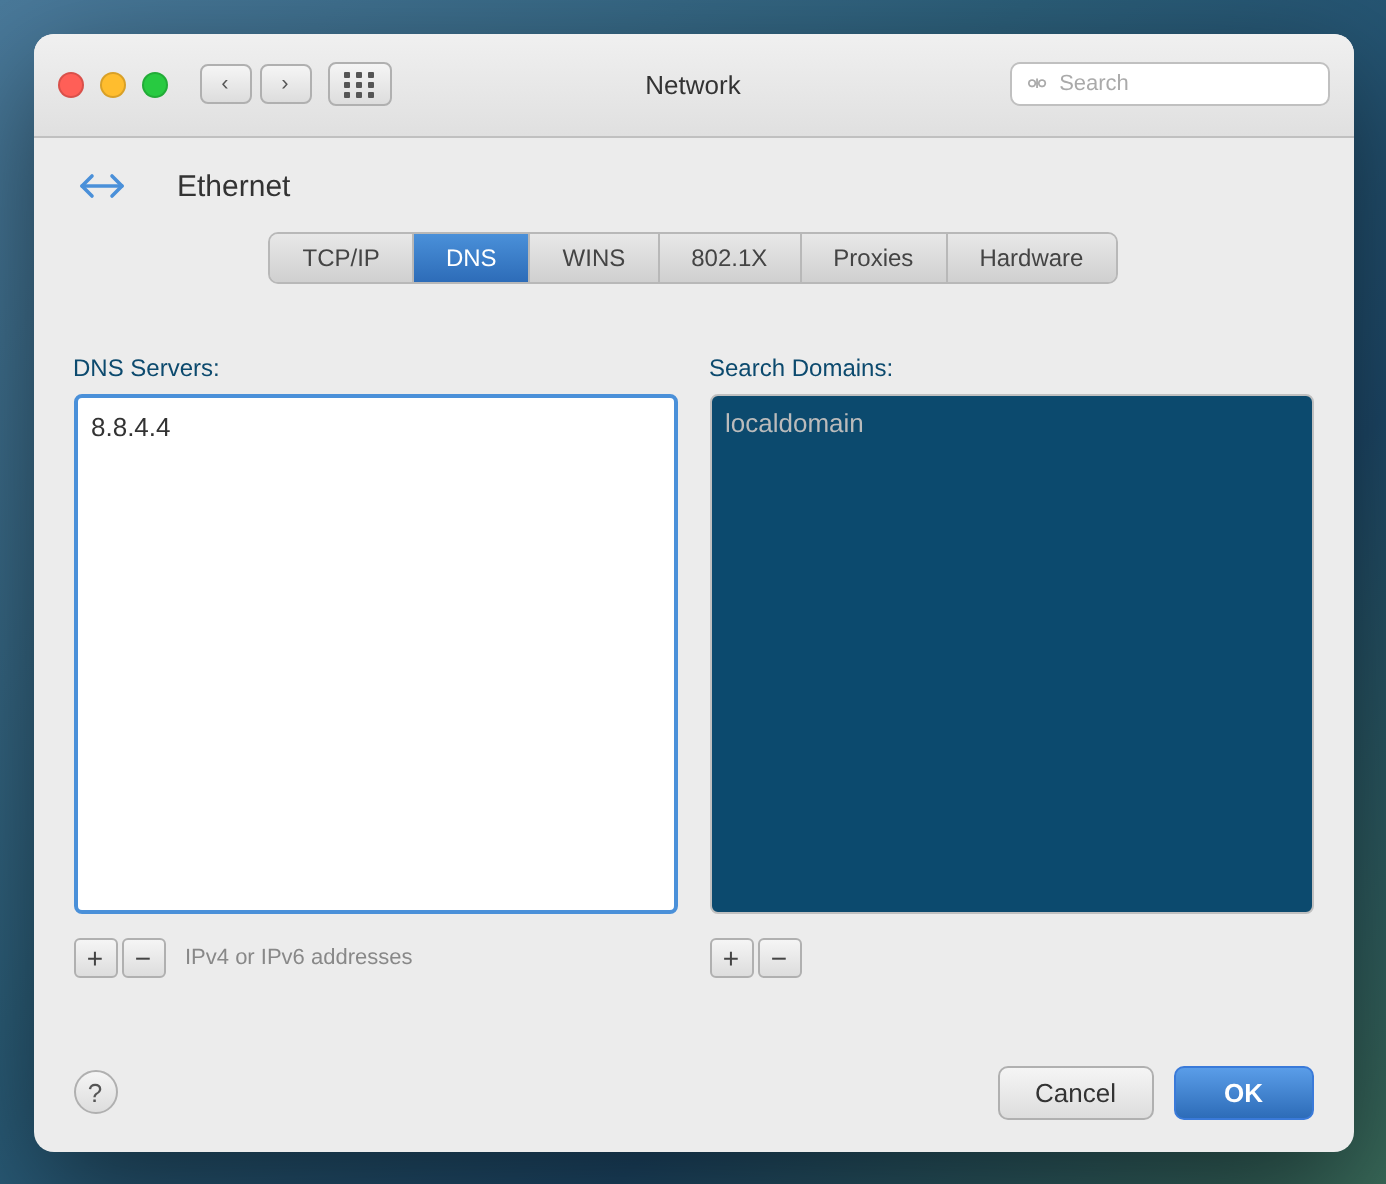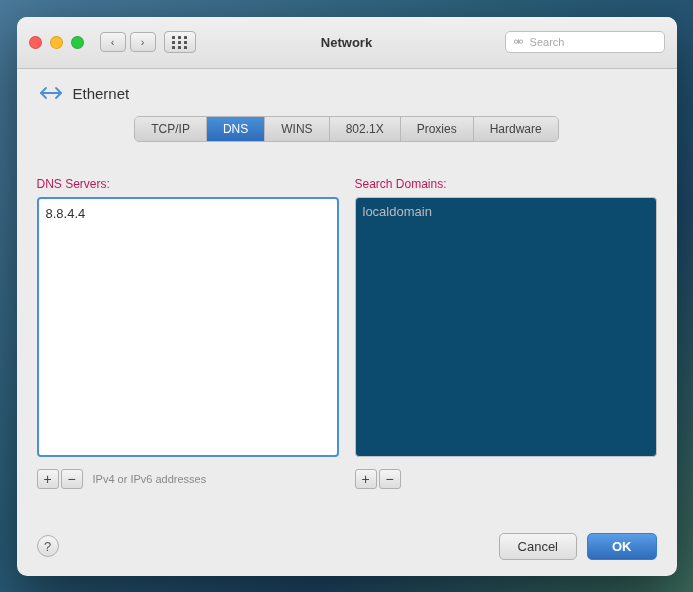--- a/index.html
+++ b/index.html
@@ -97,21 +97,21 @@
       height: 3px;
       background: #555;
       border-radius: 0.5px;
     }
 
     .window-title {
       position: absolute;
       left: 50%;
       transform: translateX(-50%);
       font-size: 13px;
-      font-weight: 700;
+      font-weight: 400;
       color: #333;
     }
 
     .search-bar {
       margin-left: auto;
       display: flex;
       align-items: center;
       background: white;
       border: 1px solid #c0c0c0;
       border-radius: 5px;
@@ -138,21 +138,21 @@
       color: #aaa;
     }
 
     .content {
       padding: 16px 20px 20px;
     }
 
     .breadcrumb-row {
       display: flex;
       align-items: center;
-      gap: 8px;
+      gap: 24px;
       margin-bottom: 14px;
     }
 
     .back-icon {
       display: flex;
       align-items: center;
       gap: 2px;
       color: #4a90d9;
       font-size: 14px;
     }
@@ -200,21 +200,21 @@
       gap: 16px;
       margin-bottom: 12px;
     }
 
     .column {
       flex: 1;
     }
 
     .column-label {
       font-size: 12px;
-      color: #be185d;
+      color: #0c4a6e;
       margin-bottom: 6px;
       font-weight: 500;
     }
 
     .list-box {
       background: white;
       border: 2px solid #4a90d9;
       border-radius: 4px;
       height: 260px;
       padding: 4px;

